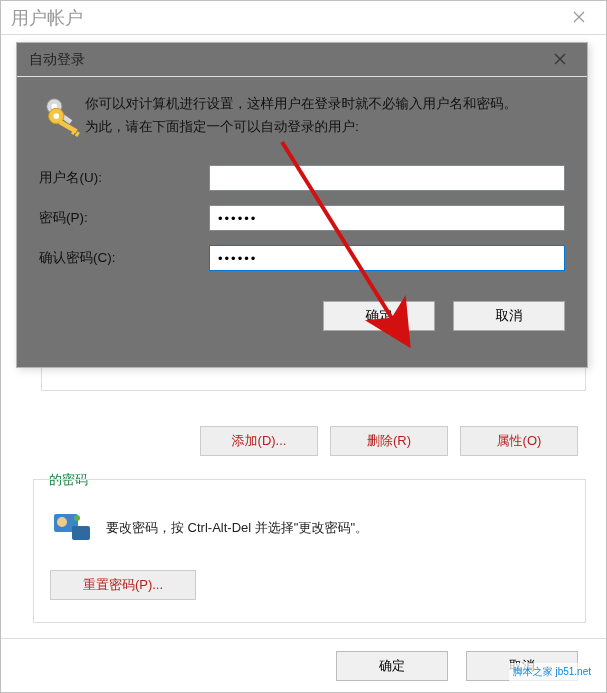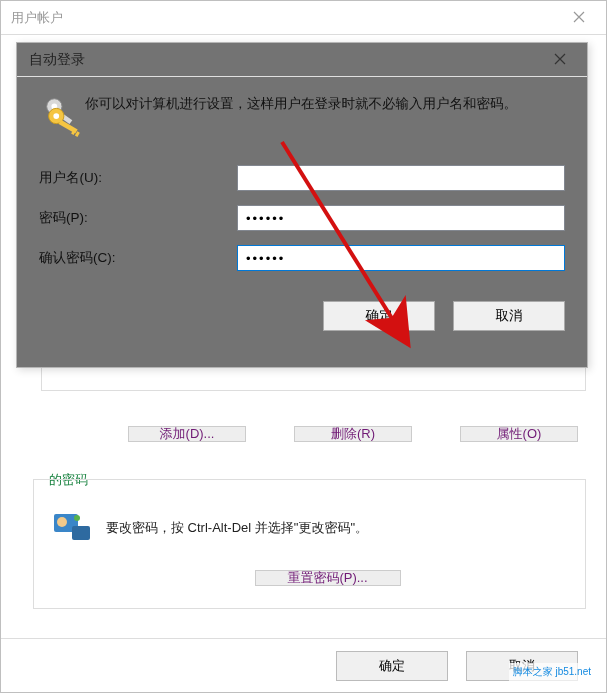--- a/index.html
+++ b/index.html
@@ -1,49 +1,49 @@
 <!DOCTYPE html>
 <html><head>
 <meta charset="utf-8">
 <style>
   * { box-sizing: border-box; margin: 0; padding: 0; font-family: "Microsoft YaHei", "SimSun", sans-serif; }
   body { width: 607px; height: 693px; background: #fff; position: relative; overflow: hidden; }
 
   
   .parent-window { position: absolute; left: 0; top: 0; width: 607px; height: 693px; border: 1px solid #bfbfbf; background: #fff; }
-  .parent-titlebar { height: 34px; display: flex; align-items: center; padding: 0 4px 0 10px; border-bottom: 1px solid #dcdcdc; font-size: 13px; color: #999; }
+  .parent-titlebar { height: 34px; display: flex; align-items: center; padding: 0 4px 0 10px; border-bottom: 1px solid #dcdcdc; font-size: 18px; color: #999; }
   .parent-titlebar .spacer { flex: 1; }
   .parent-close { width: 46px; height: 32px; display: flex; align-items: center; justify-content: center; color: #999; font-size: 14px; cursor: pointer; }
 
   
   .bg-panel { position: absolute; left: 40px; top: 360px; right: 20px; height: 30px; border: 1px solid #ddd; border-top: none; }
 
   .bg-buttons-row { position: absolute; right: 28px; top: 425px; display: flex; gap: 12px; }
-  .bg-btn { width: 118px; height: 16px; background: #eee; border: 1px solid #ccc; color: #701a75; font-size: 13px; display: flex; align-items: center; justify-content: center; margin-left: 36px; }
+  .bg-btn { width: 118px; height: 30px; background: #eee; border: 1px solid #ccc; color: #b91c1c; font-size: 13px; display: flex; align-items: center; justify-content: center; }
 
   .pw-group { position: absolute; left: 32px; top: 478px; right: 20px; border: 1px solid #ddd; padding: 28px 16px 22px 16px; }
   .pw-group-legend { position: absolute; left: 42px; top: 470px; background: #fff; padding: 0 6px; font-size: 13px; color: #15803d; }
   .pw-group-row { display: flex; align-items: center; gap: 16px; }
   .pw-group-text { font-size: 13px; color: #222; }
-  .reset-btn-row { display: flex; justify-content: center; margin-top: 22px; }
+  .reset-btn-row { display: flex; justify-content: flex-start; margin-top: 22px; }
 
   .bottom-row { position: absolute; left: 0; right: 0; bottom: 0; height: 54px; border-top: 1px solid #ddd; display: flex; align-items: center; justify-content: flex-end; gap: 18px; padding-right: 28px; }
   .std-btn { width: 112px; height: 30px; border: 1px solid #bbb; background: #f0f0f0; font-size: 13px; display: flex; align-items: center; justify-content: center; cursor: pointer; }
 
   
   .modal { position: absolute; left: 16px; top: 42px; width: 572px; height: 326px; background: #737373; border: 1px solid #b6b6b6; box-shadow: 2px 2px 8px rgba(0,0,0,0.15); }
   .modal-titlebar { height: 34px; border-bottom: 1px solid #e0e0e0; display: flex; align-items: center; padding: 0 4px 0 12px; font-size: 14px; color: #222; }
   .modal-titlebar .spacer { flex: 1; }
   .modal-close { width: 46px; height: 30px; display: flex; align-items: center; justify-content: center; color: #333; cursor: pointer; }
 
   .modal-body { padding: 16px 22px 0 22px; }
   .msg-row { display: flex; align-items: flex-start; margin-bottom: 22px; }
   .msg-text { font-size: 13.5px; line-height: 1.7; color: #111; }
 
-  .form-row { display: flex; align-items: center; margin-bottom: 14px; gap: 28px; }
+  .form-row { display: flex; align-items: center; margin-bottom: 14px; }
   .form-label { width: 170px; font-size: 13.5px; color: #111; }
   .form-input { flex: 1; height: 26px; border: 1px solid #828790; padding: 0 8px; font-size: 13px; letter-spacing: 2px; }
   .form-input.focus { border: 1px solid #0078d7; outline: none; }
 
   .modal-buttons { display: flex; justify-content: flex-end; gap: 18px; padding: 16px 22px 0 0; }
   .modal-btn { width: 112px; height: 30px; border: 1px solid #aaa; background: #f0f0f0; font-size: 13.5px; display: flex; align-items: center; justify-content: center; cursor: pointer; }
 
   
   .key-icon svg { width: 46px; height: 46px; }
 
@@ -140,20 +140,21 @@
           <rect x="20" y="18" width="18" height="5" fill="#d9d9d9" transform="rotate(35 20 18)"></rect>
           <circle cx="18" cy="24" r="8" fill="#f5c542" stroke="#c79a1e" stroke-width="1"></circle>
           <circle cx="18" cy="24" r="3" fill="#fff"></circle>
           <rect x="23" y="28" width="20" height="5" fill="#f5c542" transform="rotate(30 23 28)"></rect>
           <rect x="36" y="38" width="3" height="5" fill="#f5c542" transform="rotate(30 36 38)"></rect>
           <rect x="40" y="40" width="3" height="5" fill="#f5c542" transform="rotate(30 40 40)"></rect>
         </svg>
       </span>
       <div class="msg-text">
         <span>你可以对计算机进行设置，这样用户在登录时就不必输入用户名和密码。</span><br>
+        <span>为此，请在下面指定一个可以自动登录的用户:</span>
       </div>
     </div>
 
     <div class="form-row">
       <span class="form-label">用户名(U):</span>
       <input class="form-input" value="" style="">
     </div>
     <div class="form-row">
       <span class="form-label">密码(P):</span>
       <input class="form-input" value="••••••" style="">

